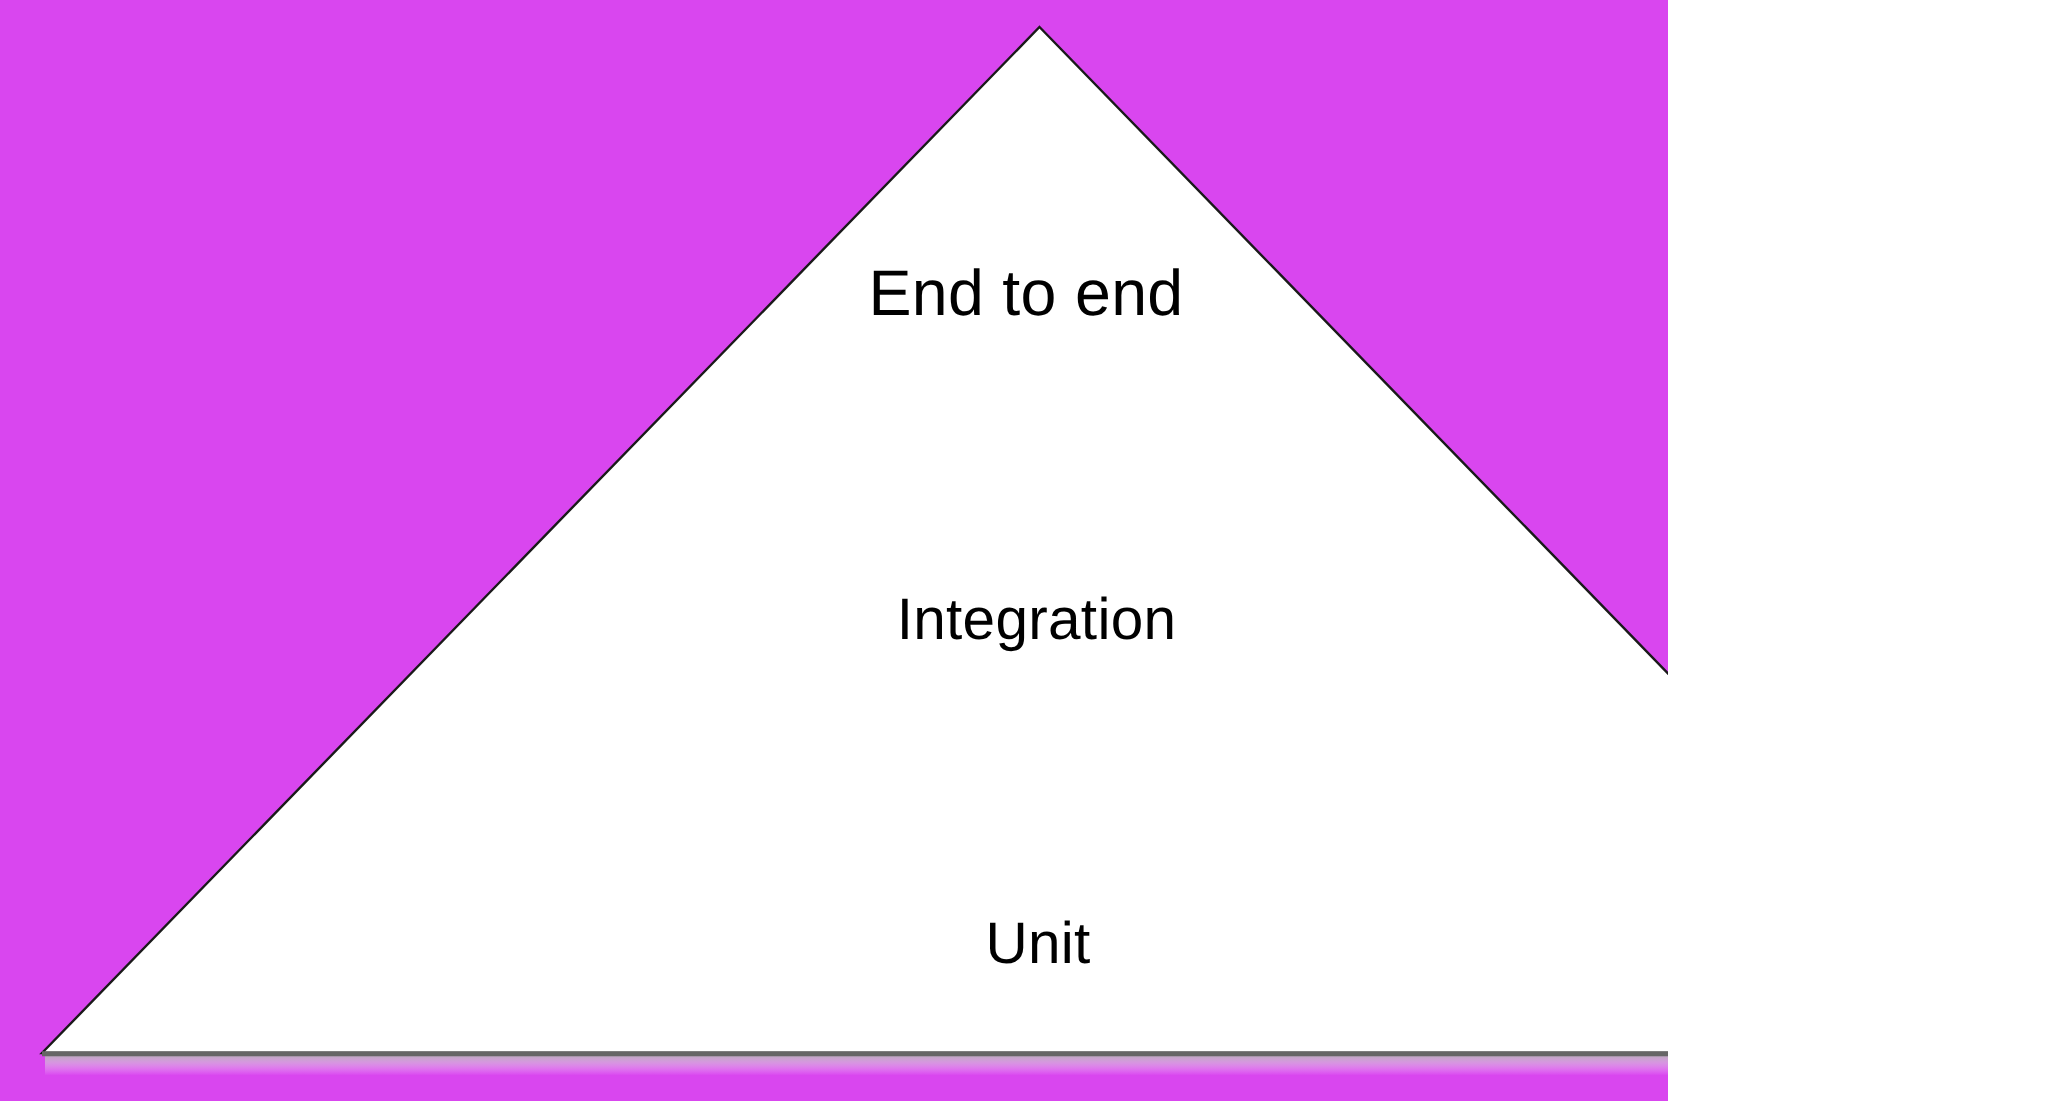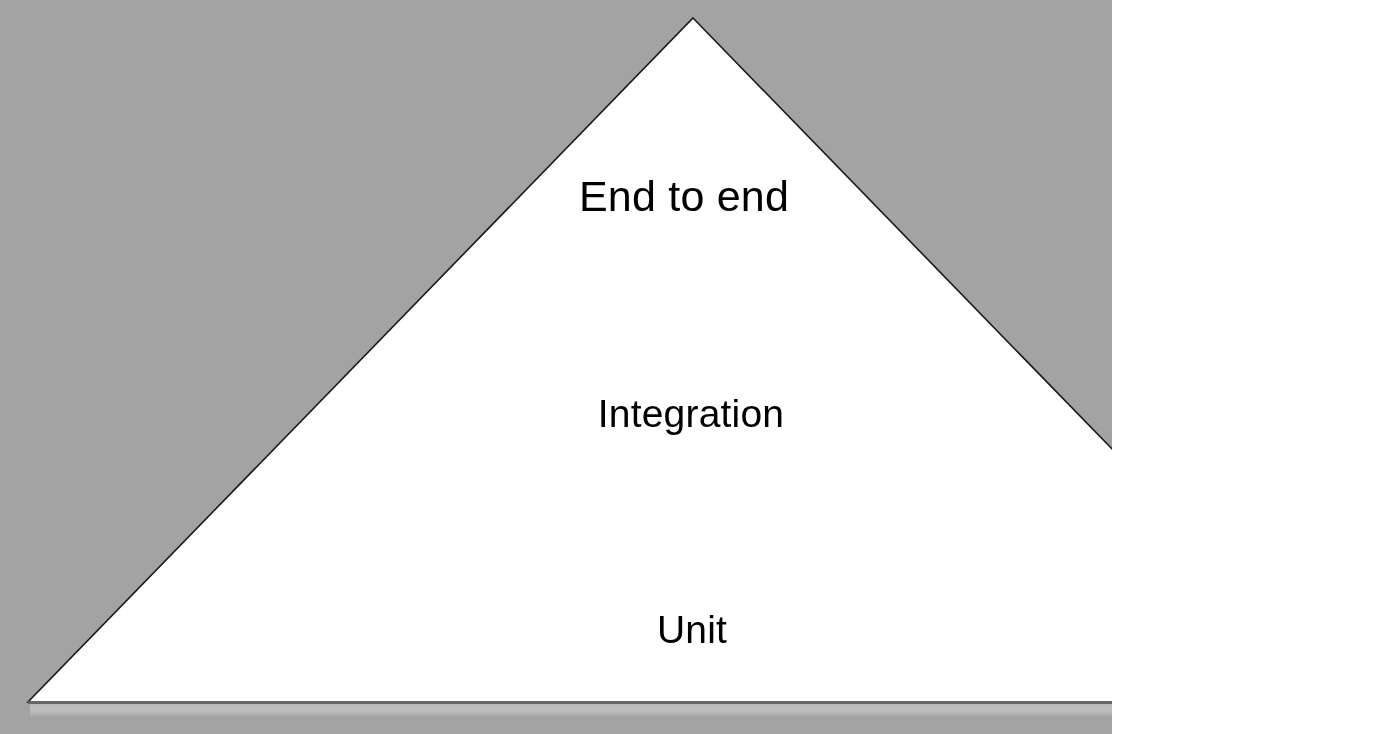--- a/index.html
+++ b/index.html
@@ -8,21 +8,21 @@
     padding: 0;
     background: #ffffff;
   }
   body {
     font-family: "Liberation Sans", sans-serif;
   }
   #canvas {
     position: relative;
     width: 1112px;
     height: 734px;
-    background: #a3a3a3;
+    background: #d946ef;
     overflow: hidden;
   }
   #pyramid-svg {
     position: absolute;
     left: 0;
     top: 0;
     width: 1376px;
     height: 734px;
     display: block;
   }

